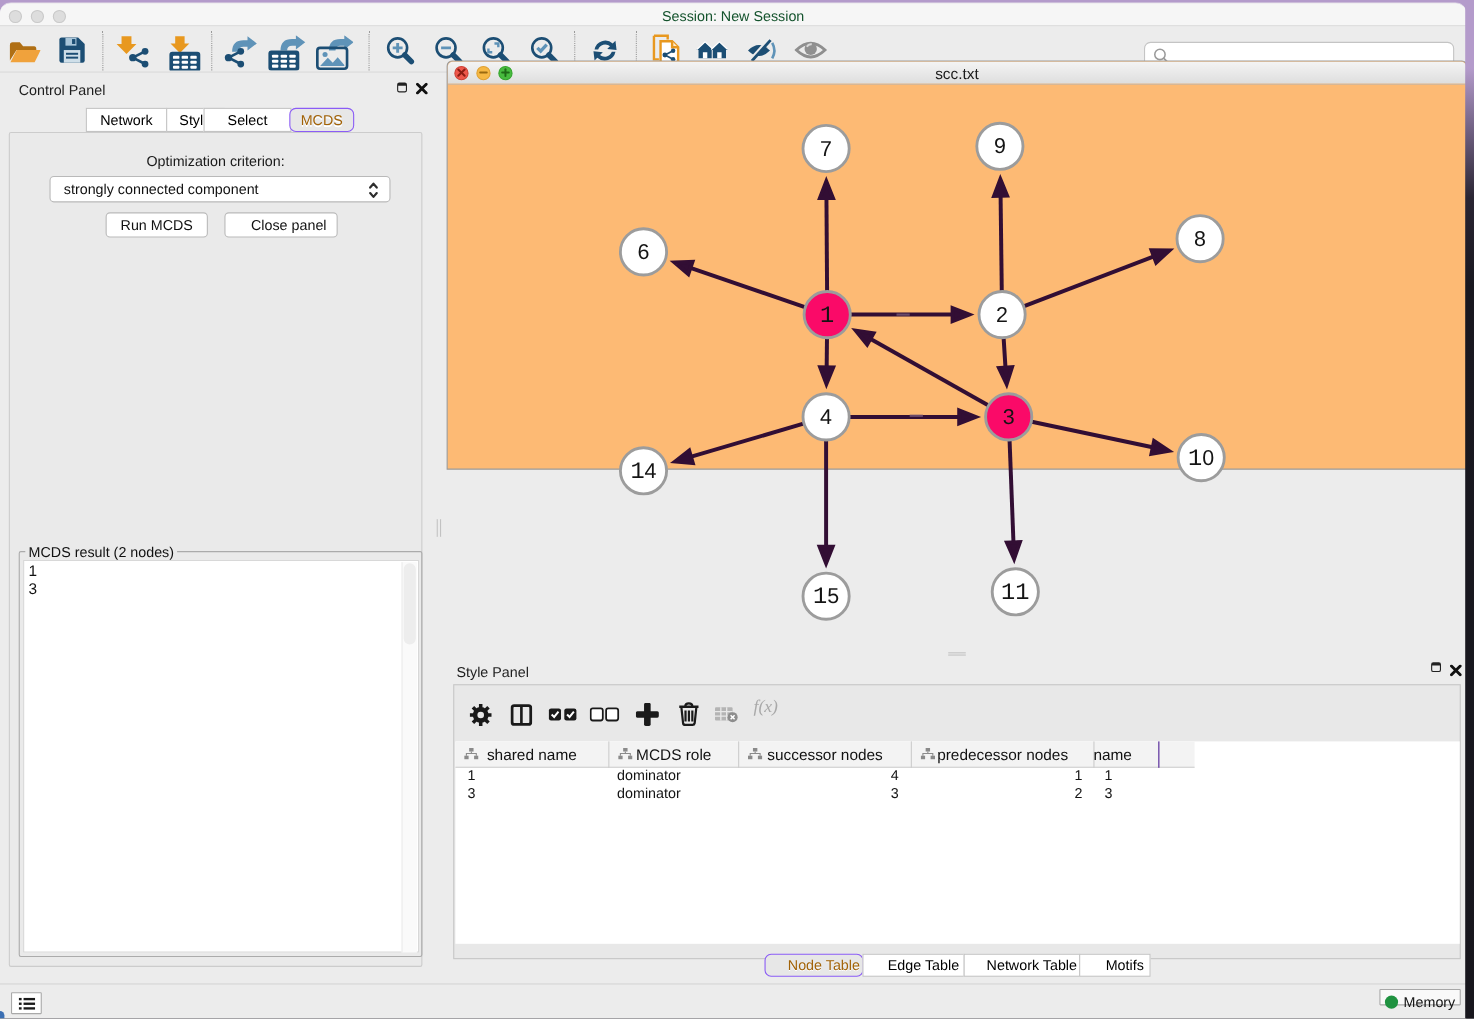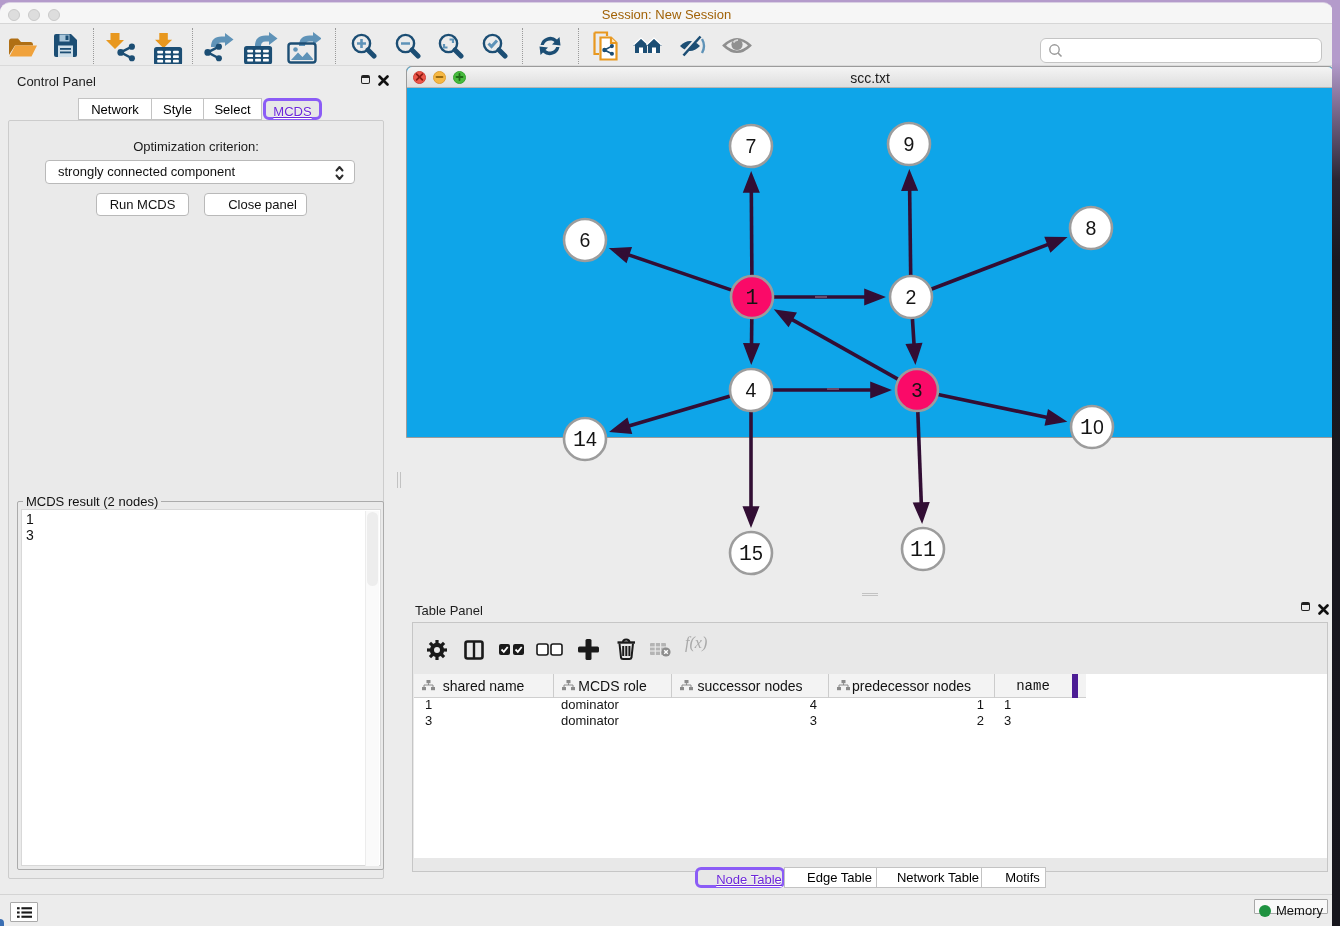--- a/index.html
+++ b/index.html
@@ -9,37 +9,37 @@
 #topstrip { left:0; top:0; width:1340px; height:14px; background:#b49bcb; }
 #rightstrip { right:0; top:0; width:8px; height:926px;
   background:linear-gradient(#b49bcb 0px,#b49bcb 62px,#6e5f80 120px,#2a2533 180px,#191820 260px,#17161d 100%); }
 #win { left:0; top:2px; width:1333px; height:924px; background:#ececec;
   border-radius:10px 10px 0 0; overflow:hidden; border-top:1px solid #d9cfe3; }
 #titlebar { left:0; top:0; width:100%; height:21px; background:#f6f6f6;
   border-bottom:1px solid #d6d6d6; }
 .tl { position:absolute; top:6px; width:12px; height:12px; border-radius:50%;
   background:#dddddd; border:1px solid #c9c9c9; }
 #title { position:absolute; top:4px; width:100%; text-align:center;
-  font-size:13px; color:#a16207; }
+  font-size:13px; color:#14532d; }
 #toolbar { left:0; top:21px; width:100%; height:42px; background:#ececec;
   border-bottom:1px solid #dadada; }
 .sep { position:absolute; top:4px; height:36px; border-left:1px dotted #9a9a9a; }
 .tbi { position:absolute; top:7px; }
 #search { position:absolute; left:1040px; top:14px; width:282px; height:25px;
   background:#ffffff; border:1px solid #c4c4c4; border-radius:6px; }
 
 #cpanel { left:0; top:64px; width:393px; height:827px; }
 .panhead { font-size:13px; color:#1e1e1e; }
 .floatbtn { position:absolute; width:9px; height:9px; border:1.5px solid #222;
   border-top:3px solid #222; border-radius:2px; }
 .closex { position:absolute; font-size:14px; font-weight:bold; color:#111; line-height:10px; }
 .tab { position:absolute; top:31px; height:22px; background:#ffffff;
   border:1px solid #c3c3c3; font-size:13px; color:#000; text-align:center; line-height:21px; }
-.tab.tabsel, .btab.tabsel { background:#e7e7e7; color:#6d28d9; text-shadow:0 1px 0 #ffffff;
-  border-radius:6px; border:3px solid #8b5cf6;text-decoration:underline; }
+.tab.tabsel, .btab.tabsel { background:#e7e7e7; color:#a16207; text-shadow:0 1px 0 #ffffff;
+  border-radius:6px; border:1px solid #8b5cf6; }
 #cppane { position:absolute; left:8px; top:53px; width:376px; height:759px;
   border:1px solid #cccccc; background:#eaeaea; border-radius:2px; }
 #optlabel { position:absolute; left:0; top:18px; width:100%; text-align:center;
   font-size:13px; color:#1a1a1a; }
 #combo { position:absolute; left:36px; top:39px; width:310px; height:24px;
   background:#ffffff; border:1px solid #b9b9b9; border-radius:4px;
   font-size:13px; color:#111; line-height:22px; padding-left:12px; }
 .btn { position:absolute; top:72px; height:23px; background:#ffffff;
   border:1px solid #b9b9b9; border-radius:4px; font-size:13px; color:#111;
   text-align:center; line-height:21px; }
@@ -47,21 +47,21 @@
   border:1px solid #ababab; border-radius:2px; }
 #grouptitle { position:absolute; left:5px; top:-8px; background:#eaeaea;
   padding:0 3px; font-size:13px; color:#111; }
 #mcdslist { position:absolute; left:3px; top:7px; width:360px; height:357px;
   background:#ffffff; border:1px solid #d8d8d8; font-size:14px; line-height:16px; color:#111; }
 #mcdssb { position:absolute; right:1px; top:1px; width:14px; height:355px;
   background:#fafafa; border-left:1px solid #ececec; }
 #mcdssbthumb { position:absolute; left:1px; top:1px; width:11px; height:74px;
   background:#ededed; border-radius:6px; }
 
-#netwin { left:406px; top:63px; width:928px; height:372px; background:#0ea5e9;
+#netwin { left:406px; top:52px; width:928px; height:372px; background:#fdba74;
   border:1px solid #9b9b9b; border-radius:5px 5px 0 0; }
 #nettitle { position:absolute; left:0; top:0; width:100%; height:21px;
   background:linear-gradient(#f4f4f4,#dedede); border-bottom:1px solid #b5b5b5;
   border-radius:5px 5px 0 0; }
 #nettitletext { position:absolute; top:3px; width:100%; text-align:center;
   font-size:14px; color:#1b1b1b; }
 .mtl { position:absolute; top:3.5px; width:13px; height:13px; border-radius:50%; }
 
 #tpanel { left:406px; top:595px; width:928px; height:296px; }
 #tpane { position:absolute; left:6px; top:24px; width:916px; height:250px;
@@ -263,21 +263,21 @@
   </div>
 
   <div class="abs" id="cpanel">
     <div class="panhead" style="position:absolute;left:17px;top:7px;">Control Panel</div>
     <div class="floatbtn" style="left:361px;top:8px;"></div>
     <div class="closex" style="left:378px;top:8px;"><svg width="11" height="11" viewBox="0 0 11 11">
           <path d="M1.5 1.5 L9.5 9.5 M9.5 1.5 L1.5 9.5" stroke="#111111" stroke-width="2.6" stroke-linecap="round"></path>
         </svg></div>
     <div class="tab" style="left:78px;width:74px;">Network</div>
     <div class="tab" style="left:151px;width:53px;">Style</div>
-    <div class="tab" style="left:203px;width:59px;">Select</div>
+    <div class="tab" style="left:185px;width:80px;">Select</div>
     <div class="tab tabsel" style="left:263px;width:59px;">MCDS</div>
     <div id="cppane">
       <div id="optlabel">Optimization criterion:</div>
       <div id="combo">strongly connected component<svg width="11" height="16" style="position:absolute;right:9px;top:4px;" viewBox="0 0 11 16">
             <g stroke="#2e2e2e" stroke-width="2" fill="none" stroke-linecap="round" stroke-linejoin="round">
               <path d="M2.5 5.5 L5.5 2 L8.5 5.5"></path>
               <path d="M2.5 10.5 L5.5 14 L8.5 10.5"></path>
             </g>
           </svg></div>
       <div class="btn" style="left:87px;width:93px;">Run MCDS</div>
@@ -368,21 +368,21 @@
           <text x="516" y="467.5" text-anchor="middle" font-size="19.5" fill="#141414"><tspan font-family="Liberation Mono, monospace" font-size="21.5">1</tspan><tspan font-family="Liberation Mono, monospace" font-size="21.5">1</tspan></text>
           <circle cx="178" cy="351" r="21" fill="#ffffff" stroke="#9c9c9c" stroke-width="2.6"></circle>
           <text x="178" y="357.5" text-anchor="middle" font-size="19.5" fill="#141414"><tspan font-family="Liberation Mono, monospace" font-size="21.5">1</tspan><tspan>4</tspan></text>
           <circle cx="344" cy="465" r="21" fill="#ffffff" stroke="#9c9c9c" stroke-width="2.6"></circle>
           <text x="344" y="471.5" text-anchor="middle" font-size="19.5" fill="#141414"><tspan font-family="Liberation Mono, monospace" font-size="21.5">1</tspan><tspan>5</tspan></text>
         </g>
       </svg>
   </div>
 
   <div class="abs" id="tpanel">
-    <div class="panhead" style="position:absolute;left:9px;top:5px;">Table Panel</div>
+    <div class="panhead" style="position:absolute;left:9px;top:5px;">Style Panel</div>
     <div class="floatbtn" style="left:895px;top:4px;"></div>
     <div class="closex" style="left:912px;top:6px;"><svg width="11" height="11" viewBox="0 0 11 11">
           <path d="M1.5 1.5 L9.5 9.5 M9.5 1.5 L1.5 9.5" stroke="#111111" stroke-width="2.6" stroke-linecap="round"></path>
         </svg></div>
     <div id="tpane">
       <svg style="position:absolute;left:14px;top:17px;" width="20" height="20" viewBox="0 0 20 20">
           <g fill="#1a1a1a">
             <rect x="8.4" y="0" width="3.2" height="20" transform="rotate(0 10 10)"></rect>
             <rect x="8.4" y="0" width="3.2" height="20" transform="rotate(45 10 10)"></rect>
             <rect x="8.4" y="0" width="3.2" height="20" transform="rotate(90 10 10)"></rect>
@@ -470,21 +470,21 @@
           <div class="th" style="left:415px;width:166px;"><svg width="13" height="11" style="position:absolute;left:8px;top:6px;" viewBox="0 0 13 11">
                 <g fill="#8a8a8a">
                   <rect x="4.5" y="0" width="4" height="3.2"></rect>
                   <rect x="0" y="7" width="4" height="3.2"></rect>
                   <rect x="9" y="7" width="4" height="3.2"></rect>
                 </g>
                 <g stroke="#8a8a8a" stroke-width="1">
                   <path d="M6.5 3.2 L6.5 5 M2 7 L2 5 L11 5 L11 7" fill="none"></path>
                 </g>
               </svg>predecessor nodes</div>
-          <div class="th" style="left:580px;width:84px;border-right:6px solid #4c1d95;font-family:Liberation Mono, monospace;">name</div>
+          <div class="th" style="left:556px;width:84px;border-right:1px solid #4c1d95;">name</div>
         </div>
         <div class="td" style="left:11px;top:23px;">1</div>
         <div class="td" style="left:147px;top:23px;">dominator</div>
         <div class="td" style="left:258px;top:23px;width:145px;text-align:right;">4</div>
         <div class="td" style="left:415px;top:23px;width:155px;text-align:right;">1</div>
         <div class="td" style="left:590px;top:23px;">1</div>
         <div class="td" style="left:11px;top:39px;">3</div>
         <div class="td" style="left:147px;top:39px;">dominator</div>
         <div class="td" style="left:258px;top:39px;width:145px;text-align:right;">3</div>
         <div class="td" style="left:415px;top:39px;width:155px;text-align:right;">2</div>

